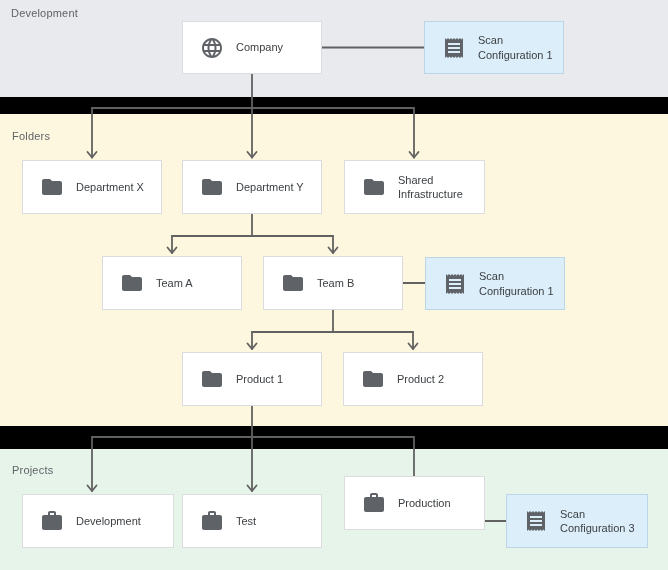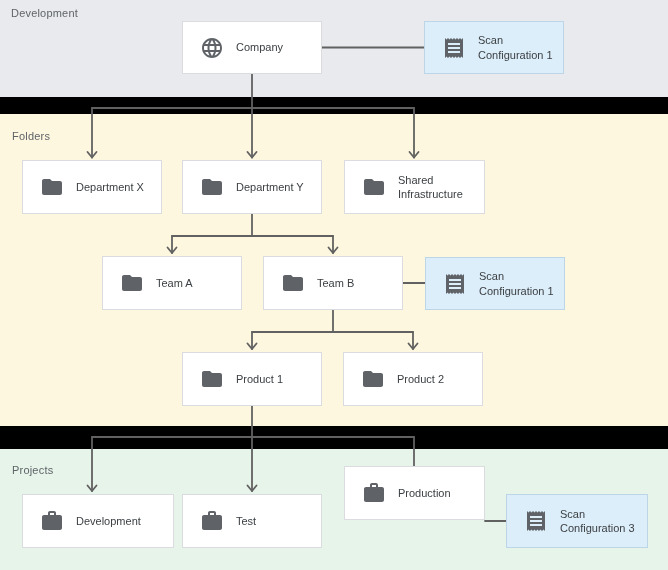--- a/index.html
+++ b/index.html
@@ -196,21 +196,21 @@
 
   <div class="node" style="left:182px;top:494px;width:140px;height:54px">
     <span class="icon">
       <svg viewBox="0 0 24 24">
           <path fill="currentColor" d="M20 6h-4V4c0-1.11-.89-2-2-2h-4c-1.11 0-2 .89-2 2v2H4c-1.11 0-1.99.89-1.99 2L2 19c0 1.11.89 2 2 2h16c1.11 0 2-.89 2-2V8c0-1.11-.89-2-2-2zm-6 0h-4V4h4v2z"></path>
         </svg>
     </span>
     <span class="label">Test</span>
   </div>
 
-  <div class="node" style="left:344px;top:466px;width:141px;height:54px">
+  <div class="node" style="left:344px;top:476px;width:141px;height:54px">
     <span class="icon">
       <svg viewBox="0 0 24 24">
           <path fill="currentColor" d="M20 6h-4V4c0-1.11-.89-2-2-2h-4c-1.11 0-2 .89-2 2v2H4c-1.11 0-1.99.89-1.99 2L2 19c0 1.11.89 2 2 2h16c1.11 0 2-.89 2-2V8c0-1.11-.89-2-2-2zm-6 0h-4V4h4v2z"></path>
         </svg>
     </span>
     <span class="label">Production</span>
   </div>
 
   <div class="node scan" style="left:506px;top:494px;width:142px;height:54px">
     <span class="icon">

